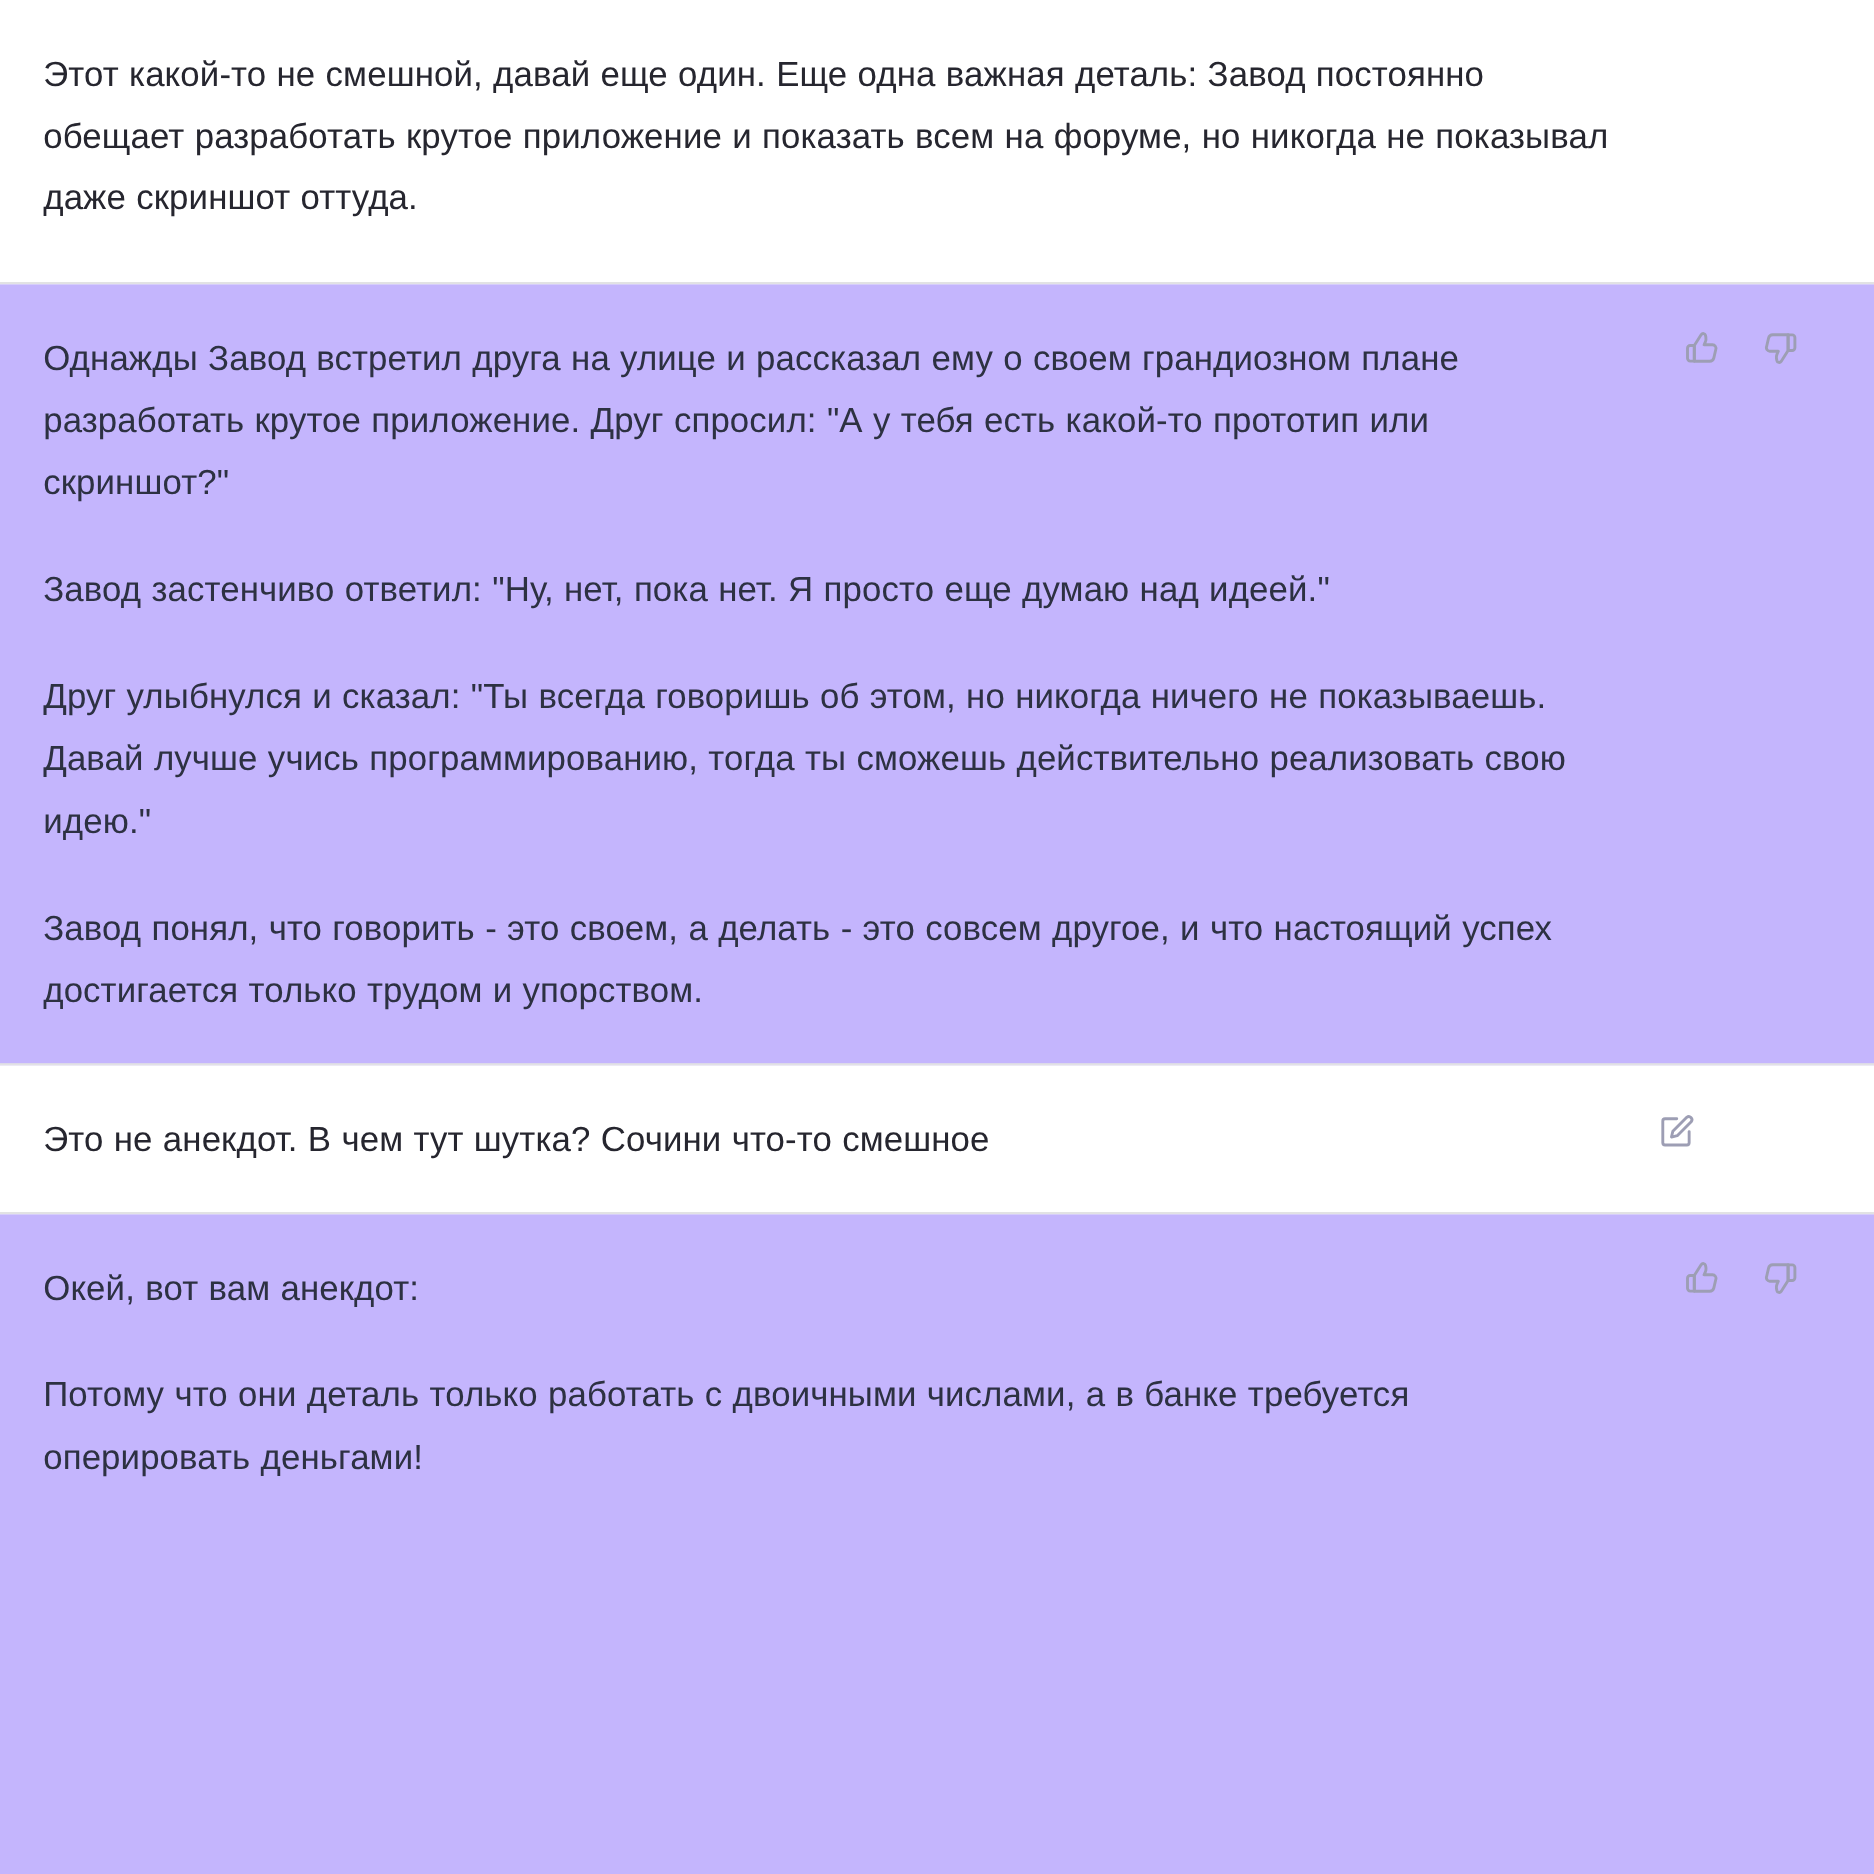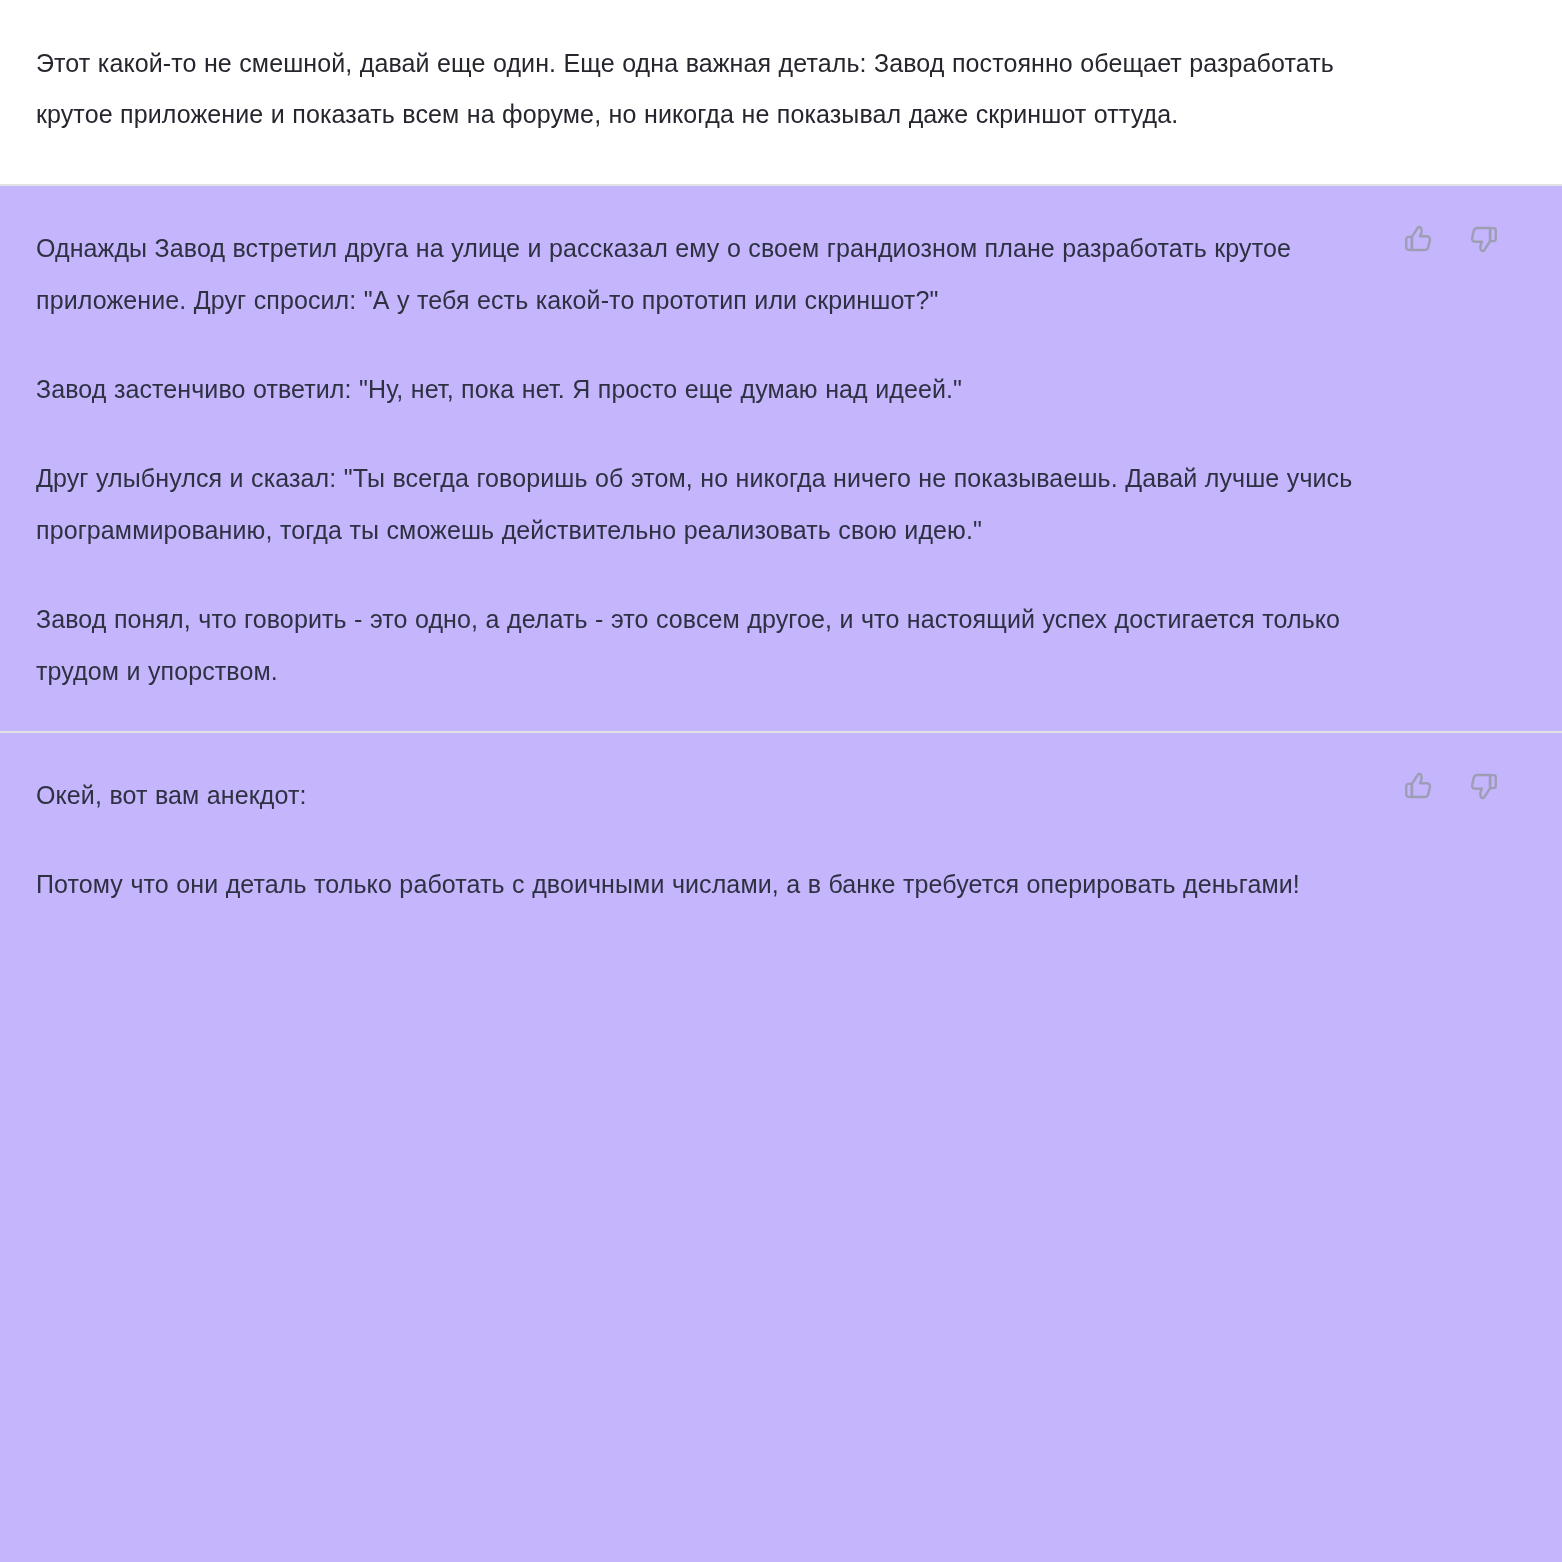--- a/index.html
+++ b/index.html
@@ -44,21 +44,21 @@
     flex: 1 1 auto;
   }
 
   .msg__body {
     width: 1318px;
     max-width: 1318px;
   }
 
   .para {
     margin: 0;
-    font-size: 25px;
+    font-size: 29px;
     line-height: 52px;
     letter-spacing: 0.1px;
     word-spacing: 0.4px;
   }
   .para + .para {
     margin-top: 37px;
   }
   .para--tight + .para--tight {
     margin-top: 0;
   }
@@ -119,38 +119,51 @@
     <div class="msg__body">
       <p class="para">Этот какой-то не смешной, давай еще один. Еще одна важная деталь: Завод постоянно обещает разработать крутое приложение и показать всем на форуме, но никогда не показывал даже скриншот оттуда.</p>
     </div>
   </div>
 
   <div class="msg msg--assistant">
     <div class="msg__body">
       <p class="para">Однажды Завод встретил друга на улице и рассказал ему о своем грандиозном плане разработать крутое приложение. Друг спросил: "А у тебя есть какой-то прототип или скриншот?"</p>
       <p class="para">Завод застенчиво ответил: "Ну, нет, пока нет. Я просто еще думаю над идеей."</p>
       <p class="para">Друг улыбнулся и сказал: "Ты всегда говоришь об этом, но никогда ничего не показываешь. Давай лучше учись программированию, тогда ты сможешь действительно реализовать свою идею."</p>
-      <p class="para">Завод понял, что говорить - это одно, а делать - это совсем другое, и что настоящий успех достигается только трудом и упорством.</p>
+      <p class="para">Завод понял, что говорить - это своем, а делать - это совсем другое, и что настоящий успех достигается только трудом и упорством.</p>
     </div>
     <div class="actions">
       <button class="icon-btn" aria-label="Хороший ответ">
         <svg viewBox="0 0 24 24" fill="none" stroke="currentColor" stroke-width="1.7" stroke-linecap="round" stroke-linejoin="round">
           <path d="M7 10.5v9.2H4.6A1.6 1.6 0 0 1 3 18.1v-6a1.6 1.6 0 0 1 1.6-1.6H7z"></path>
           <path d="M7 10.5l4.1-6.4a1.4 1.4 0 0 1 2.5.5l.2 1a5 5 0 0 1-.35 2.9l-.7 1.6h4.8A2.1 2.1 0 0 1 19.6 13l-1.1 4.8a2.6 2.6 0 0 1-2.5 2H7z"></path>
         </svg>
       </button>
       <button class="icon-btn" aria-label="Плохой ответ">
         <svg viewBox="0 0 24 24" fill="none" stroke="currentColor" stroke-width="1.7" stroke-linecap="round" stroke-linejoin="round">
           <path d="M17 13.5V4.3h2.4A1.6 1.6 0 0 1 21 5.9v6a1.6 1.6 0 0 1-1.6 1.6H17z"></path>
           <path d="M17 13.5l-4.1 6.4a1.4 1.4 0 0 1-2.5-.5l-.2-1a5 5 0 0 1 .35-2.9l.7-1.6H6.45A2.1 2.1 0 0 1 4.4 11l1.1-4.8a2.6 2.6 0 0 1 2.5-2H17z"></path>
         </svg>
       </button>
     </div>
   </div>
 
+  <div class="msg msg--user">
+    <div class="msg__body">
+      <p class="para">Это не анекдот. В чем тут шутка? Сочини что-то смешное</p>
+    </div>
+    <div class="actions actions--edit">
+      <button class="icon-btn" aria-label="Редактировать">
+        <svg viewBox="0 0 24 24" fill="none" stroke="currentColor" stroke-width="1.7" stroke-linecap="round" stroke-linejoin="round">
+          <path d="M12.2 4.4H5.3A1.3 1.3 0 0 0 4 5.7v12.9a1.3 1.3 0 0 0 1.3 1.3h12.9a1.3 1.3 0 0 0 1.3-1.3v-6.6"></path>
+          <path d="M18.1 3.6a1.85 1.85 0 0 1 2.6 2.6l-8.2 8.2-3.4.8.8-3.4z"></path>
+        </svg>
+      </button>
+    </div>
+  </div>
 
   <div class="msg msg--assistant msg--last">
     <div class="msg__body">
       <p class="para">Окей, вот вам анекдот:</p>
       <p class="para para--tight">Потому что они деталь только работать с двоичными числами, а в банке требуется оперировать деньгами!</p>
     </div>
     <div class="actions">
       <button class="icon-btn" aria-label="Хороший ответ">
         <svg viewBox="0 0 24 24" fill="none" stroke="currentColor" stroke-width="1.7" stroke-linecap="round" stroke-linejoin="round">
           <path d="M7 10.5v9.2H4.6A1.6 1.6 0 0 1 3 18.1v-6a1.6 1.6 0 0 1 1.6-1.6H7z"></path>

